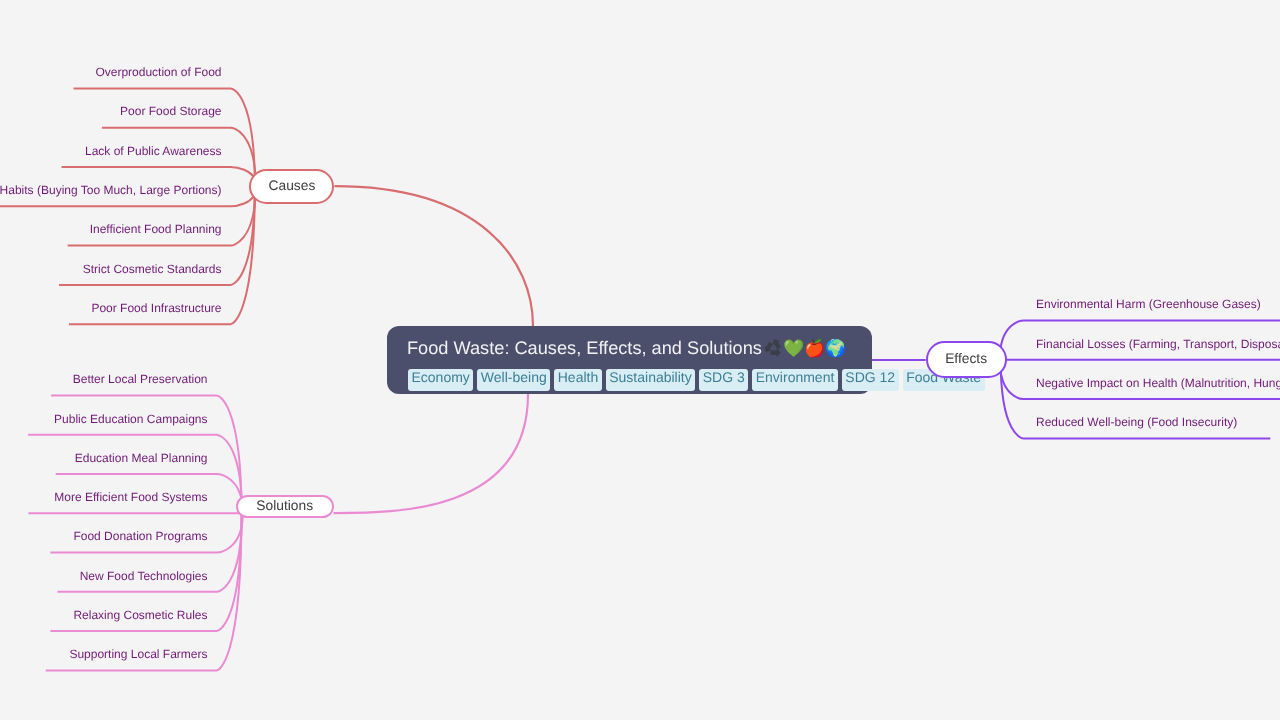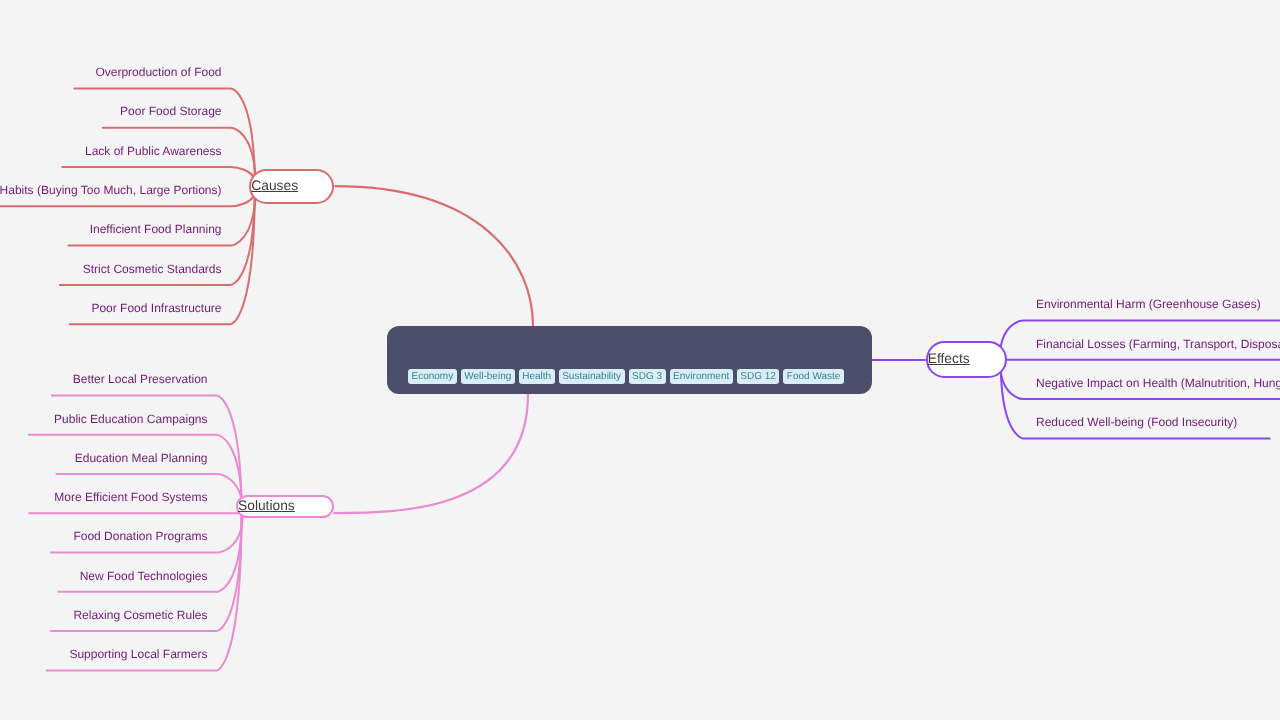--- a/index.html
+++ b/index.html
@@ -4,26 +4,26 @@
 <title>Food Waste: Causes, Effects, and Solutions</title>
 <style>
   html,body{margin:0;padding:0;}
   body{width:1280px;height:720px;overflow:hidden;background:#f4f4f5;
        font-family:"Liberation Sans",sans-serif;-webkit-font-smoothing:antialiased;text-rendering:geometricPrecision;}
   #stage{position:relative;width:1280px;height:720px;overflow:hidden;}
   svg#links{position:absolute;left:0;top:0;width:1280px;height:720px;overflow:visible;}
   .leaf-label{position:absolute;font-size:12px;line-height:1;color:#701a75;white-space:nowrap;}
   .branch-node{position:absolute;background:#ffffff;border-style:solid;border-width:2.1px;
        border-radius:999px;font-size:13.8px;color:#3d3d3d;white-space:nowrap;
-       display:flex;align-items:center;justify-content:flex-start;box-sizing:border-box;text-decoration:underline;}
+       display:flex;align-items:center;justify-content:center;box-sizing:border-box;}
   .branch-node > span{display:block;margin-top:-1.5px;}
   #central{position:absolute;background:#4b4f6b;border-radius:12px;box-sizing:border-box;}
   #central-title{position:absolute;font-size:18.2px;color:#f2f2f4;white-space:nowrap;line-height:1;}
   #central-tags{position:absolute;display:flex;gap:4px;align-items:flex-start;}
-  .tag{background:#d8edf4;color:#3c7f94;font-size:10px;line-height:16.6px;height:15px;
+  .tag{background:#d8edf4;color:#3c7f94;font-size:14px;line-height:16.6px;height:22px;
        border-radius:3px;padding:0 3.5px;white-space:nowrap;box-sizing:border-box;}
   .emoji-wrap{margin-left:1px;}
   .emoji{font-size:17px;display:inline-block;width:21px;text-align:center;}
   .recycle-svg{vertical-align:-3.4px;margin-left:-1.3px;}
 </style>
 </head>
 <body>
 
 <div id="stage">
   <svg id="links">
@@ -44,20 +44,27 @@
       <path d="M28.390625,513.3H216.5H244" fill="none" stroke="#ea8ad2" stroke-width="2"></path>
       <path d="M50.34375,552.6H216.5C218.1,552.6 242.8211111111111,550.9389 242.8211111111111,513.05" fill="none" stroke="#ea8ad2" stroke-width="2"></path>
       <path d="M57.484375,591.8H216.5C218.1,591.8 241.95,588.4925 241.95,513.05" fill="none" stroke="#ea8ad2" stroke-width="2"></path>
       <path d="M50.375,631.1H216.5C218.1,631.1 241.5,626.1419 241.5,513.05" fill="none" stroke="#ea8ad2" stroke-width="2"></path>
       <path d="M45.75,670.4H216.5C218.1,670.4 241.5,663.7913 241.5,513.05" fill="none" stroke="#ea8ad2" stroke-width="2"></path>
       <path d="M334.5,186.2C482.5,186.2 533,262 533,326" fill="none" stroke="#d96c6e" stroke-width="2.2"></path>
       <path d="M333.5,513.05C393.5,513.05 528,514 528,394" fill="none" stroke="#ea8ad2" stroke-width="2.2"></path>
       <path d="M872,360H925.7" fill="none" stroke="#8c46ee" stroke-width="2.2"></path>
     </svg>
   <div id="central" style="left: 387px; top: 326px; width: 485px; height: 68px; background: rgb(75, 79, 107);">
+    <div id="central-title" style="left: 20px; top: 12.5px; color: rgb(242, 242, 244);"><span>Food Waste: Causes, Effects, and Solutions</span><span class="emoji-wrap"><span class="emoji"><svg class="recycle-svg" viewBox="4.39 4.74 12.0 12.65" width="17.4" height="18.2">
+              <g fill="#3b3e48" transform="scale(-1,1) translate(-22,0)">
+                <path id="rarm" d="M 14.10 6.77 L 16.21 10.43 L 17.43 9.73 L 16.42 13.78 L 12.40 12.63 L 13.62 11.93 L 11.50 8.27 Z"></path>
+                <use href="#rarm" transform="rotate(120 11 11)"></use>
+                <use href="#rarm" transform="rotate(240 11 11)"></use>
+              </g>
+            </svg></span><span class="emoji">💚</span><span class="emoji">🍎</span><span class="emoji">🌍</span></span></div>
     <div id="central-tags" style="left: 21px; top: 43px;">
         <div class="tag">Economy</div>
         <div class="tag">Well-being</div>
         <div class="tag">Health</div>
         <div class="tag">Sustainability</div>
         <div class="tag">SDG 3</div>
         <div class="tag">Environment</div>
         <div class="tag">SDG 12</div>
         <div class="tag">Food Waste</div>
       </div>

